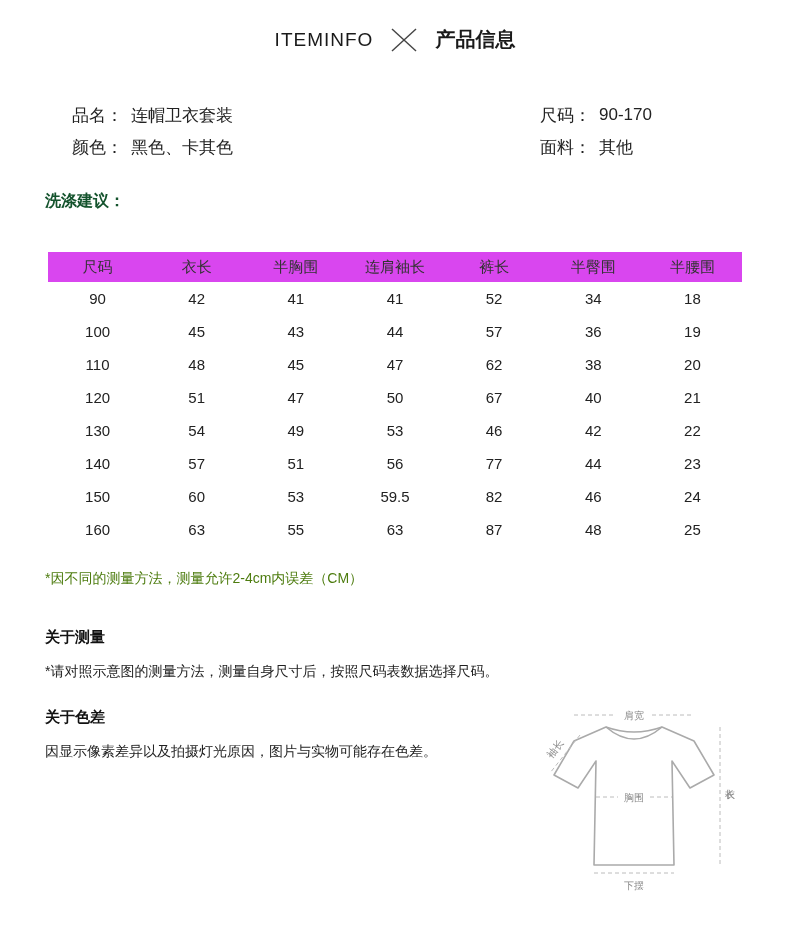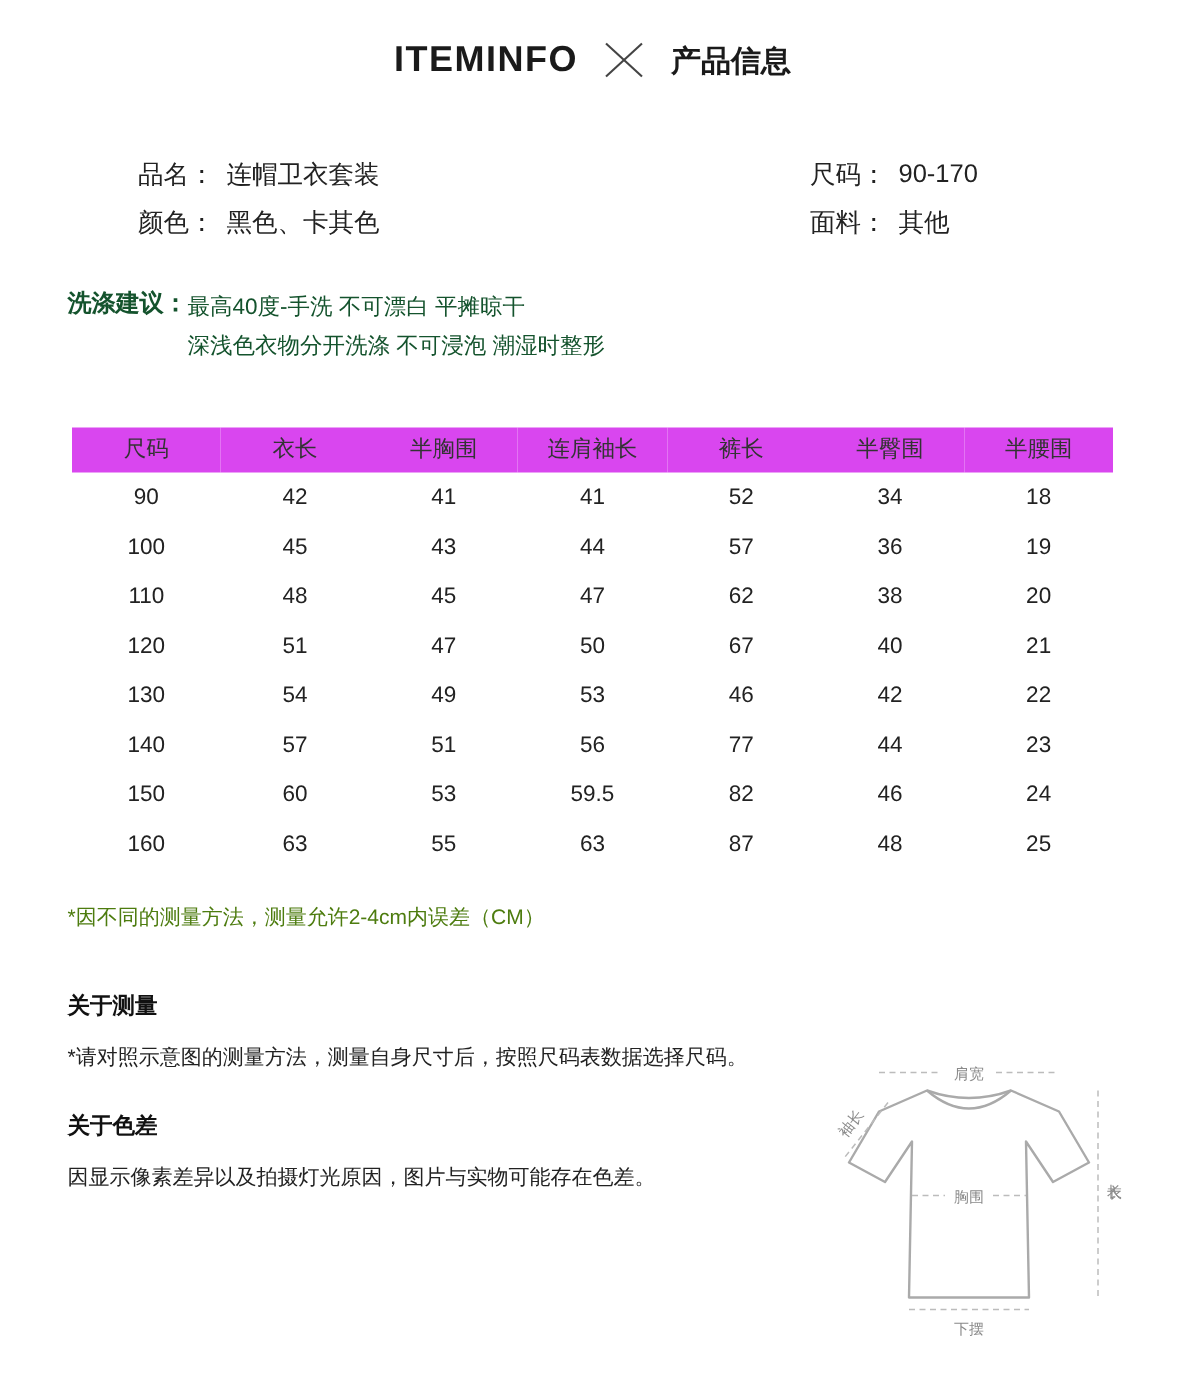--- a/index.html
+++ b/index.html
@@ -2,46 +2,46 @@
 <html><head>
 <meta charset="utf-8">
 <style>
   * { margin:0; padding:0; box-sizing:border-box; }
   html,body { background:#ffffff; }
   body {
     width:790px; height:930px; position:relative; overflow:hidden;
     font-family:"Liberation Sans","DejaVu Sans",sans-serif; color:#333;
   }
   .header { padding-top:26px; display:flex; justify-content:center; align-items:center; gap:16px; }
-  .header .en { font-size:24px; font-weight:bold; color:#1a1a1a; letter-spacing:1px; }
+  .header .en { font-size:19px; font-weight:normal; color:#1a1a1a; letter-spacing:1px; }
   .header .zh { font-size:20px; font-weight:bold; color:#1a1a1a; }
   .x-icon { width:30px; height:24px; display:block; }
 
   .info { margin-top:46px; display:flex; }
-  .info-col.left { width:420px; padding-left:92px; }
+  .info-col.left { width:420px; padding-left:72px; }
   .info-col.right { flex:1; padding-left:120px; }
   .info-row { height:32px; display:flex; align-items:center; font-size:17px; color:#222; }
   .info-row .lbl { margin-right:8px; }
 
   .wash { margin:28px 0 0 45px; display:flex; font-size:15px; color:#14532d; }
   .wash .lbl { font-weight:bold; font-size:16px; white-space:nowrap; }
   .wash .lines { line-height:1.75; }
 
   table.size { margin:40px 48px 0; width:694px; border-collapse:collapse; table-layout:fixed; text-align:center; }
   table.size th { background:#d946ef; font-weight:normal; font-size:15px; height:30px; color:#333; }
   table.size td { height:33px; font-size:15px; color:#222; }
 
   .tolerance { margin:24px 0 0 45px; font-size:14px; color:#4d7c0f; }
 
   .section-title { font-weight:bold; font-size:15px; color:#111; margin:0 0 0 45px; }
   .section-title.measure { margin-top:40px; }
   .section-title.color { margin-top:24px; }
   .section-text { font-size:14px; color:#222; margin:12px 0 0 45px; width:455px; line-height:1.8; }
 
-  .diagram { position:absolute; left:540px; top:693px; width:212px; height:212px; }
+  .diagram { position:absolute; left:528px; top:693px; width:212px; height:212px; }
   .diagram svg { width:100%; height:100%; display:block; }
   .shirt { fill:none; stroke:#aaaaaa; stroke-width:1.6; stroke-linejoin:round; }
   .dash { fill:none; stroke:#bcbcbc; stroke-width:1; stroke-dasharray:4 3; }
   .dlabel { font-size:10px; fill:#8a8a8a; font-family:"Liberation Sans","DejaVu Sans",sans-serif; }
   .vtext { writing-mode:vertical-rl; text-orientation:upright; }
 </style>
 </head>
 <body>
 
 <div class="header">
@@ -71,24 +71,20 @@
     </div>
     <div class="info-row">
       <span class="lbl">面料：</span>
       <span class="val">其他</span>
     </div>
   </div>
 </div>
 
 <div class="wash">
   <span class="lbl">洗涤建议：</span>
-  <div class="lines">
-    <div>最高40度-手洗 不可漂白 平摊晾干</div>
-    <div>深浅色衣物分开洗涤 不可浸泡 潮湿时整形</div>
-  </div>
 </div>
 
 <table class="size">
   <thead>
     <tr id="size-head">
         <th>尺码</th>
         <th>衣长</th>
         <th>半胸围</th>
         <th>连肩袖长</th>
         <th>裤长</th>

